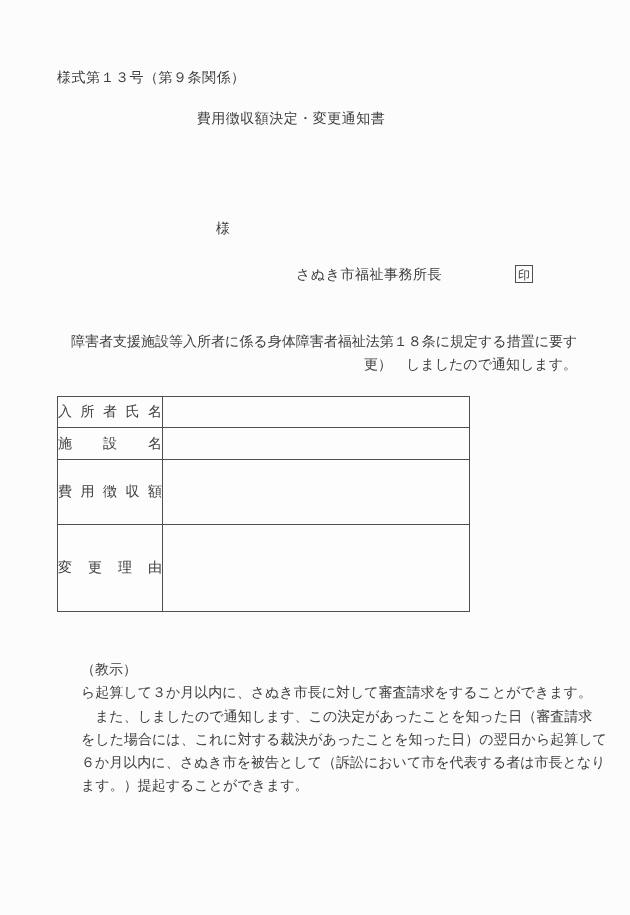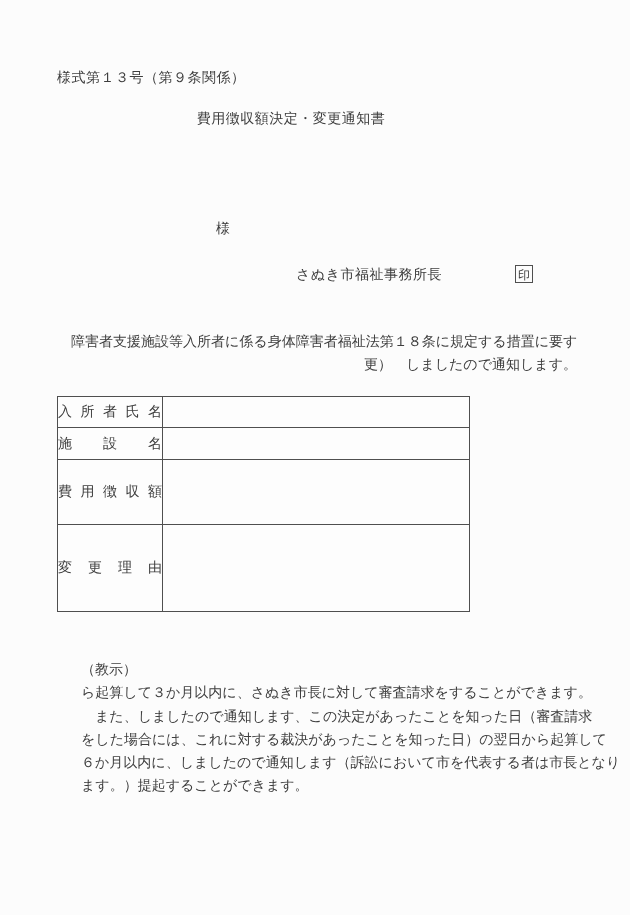--- a/index.html
+++ b/index.html
@@ -96,17 +96,17 @@
       <td class="row-value"></td>
     </tr>
   </tbody>
     </table>
 
   <div class="abs notice">
     <div>（教示）</div>
     <div>ら起算して３か月以内に、さぬき市長に対して審査請求をすることができます。</div>
     <div>　また、しましたので通知します、この決定があったことを知った日（審査請求</div>
     <div>をした場合には、これに対する裁決があったことを知った日）の翌日から起算して</div>
-    <div>６か月以内に、しましたので通知します（訴訟において市を代表する者は市長となり</div>
+    <div>６か月以内に、さぬき市を被告として（訴訟において市を代表する者は市長となり</div>
     <div>ます。）提起することができます。</div>
   </div>
 
 </div>
 
 </body></html>

